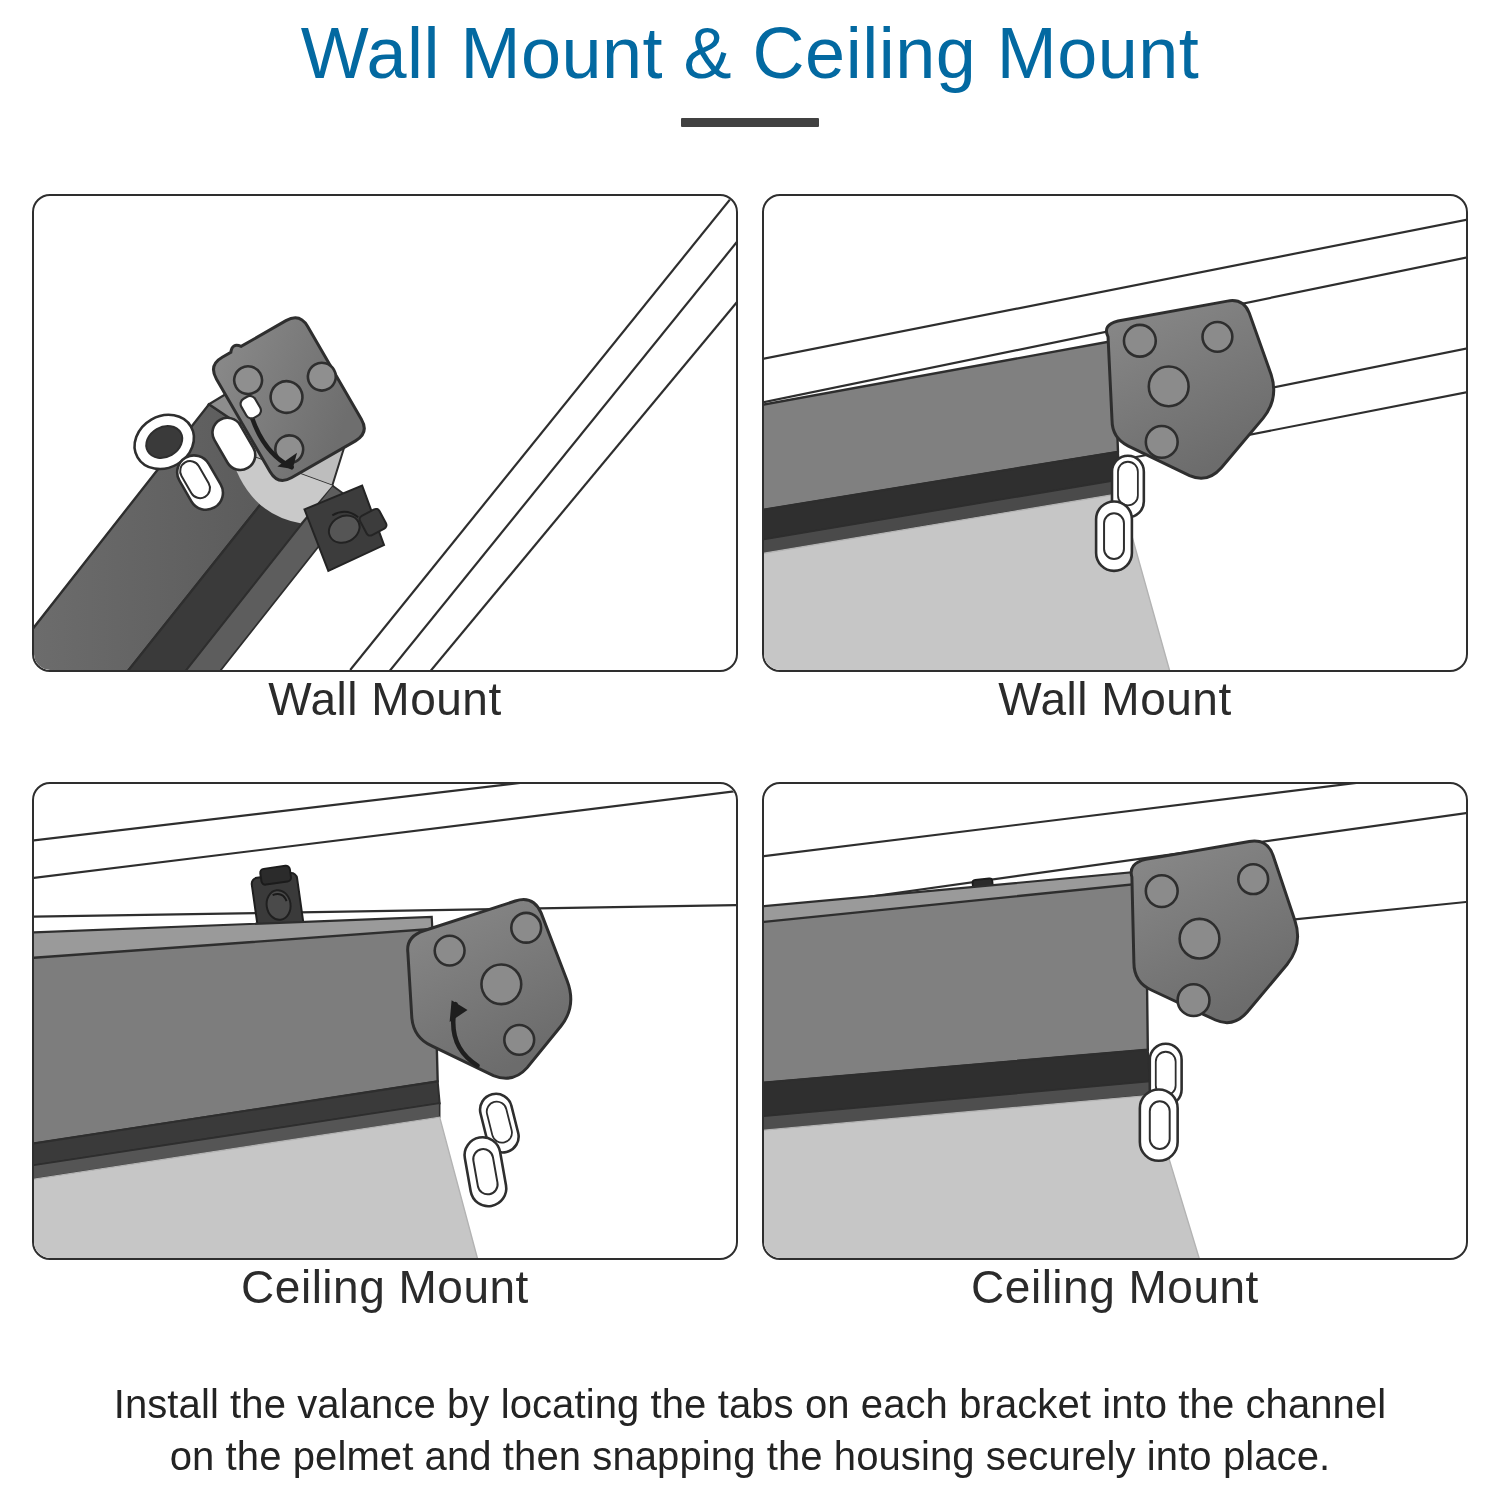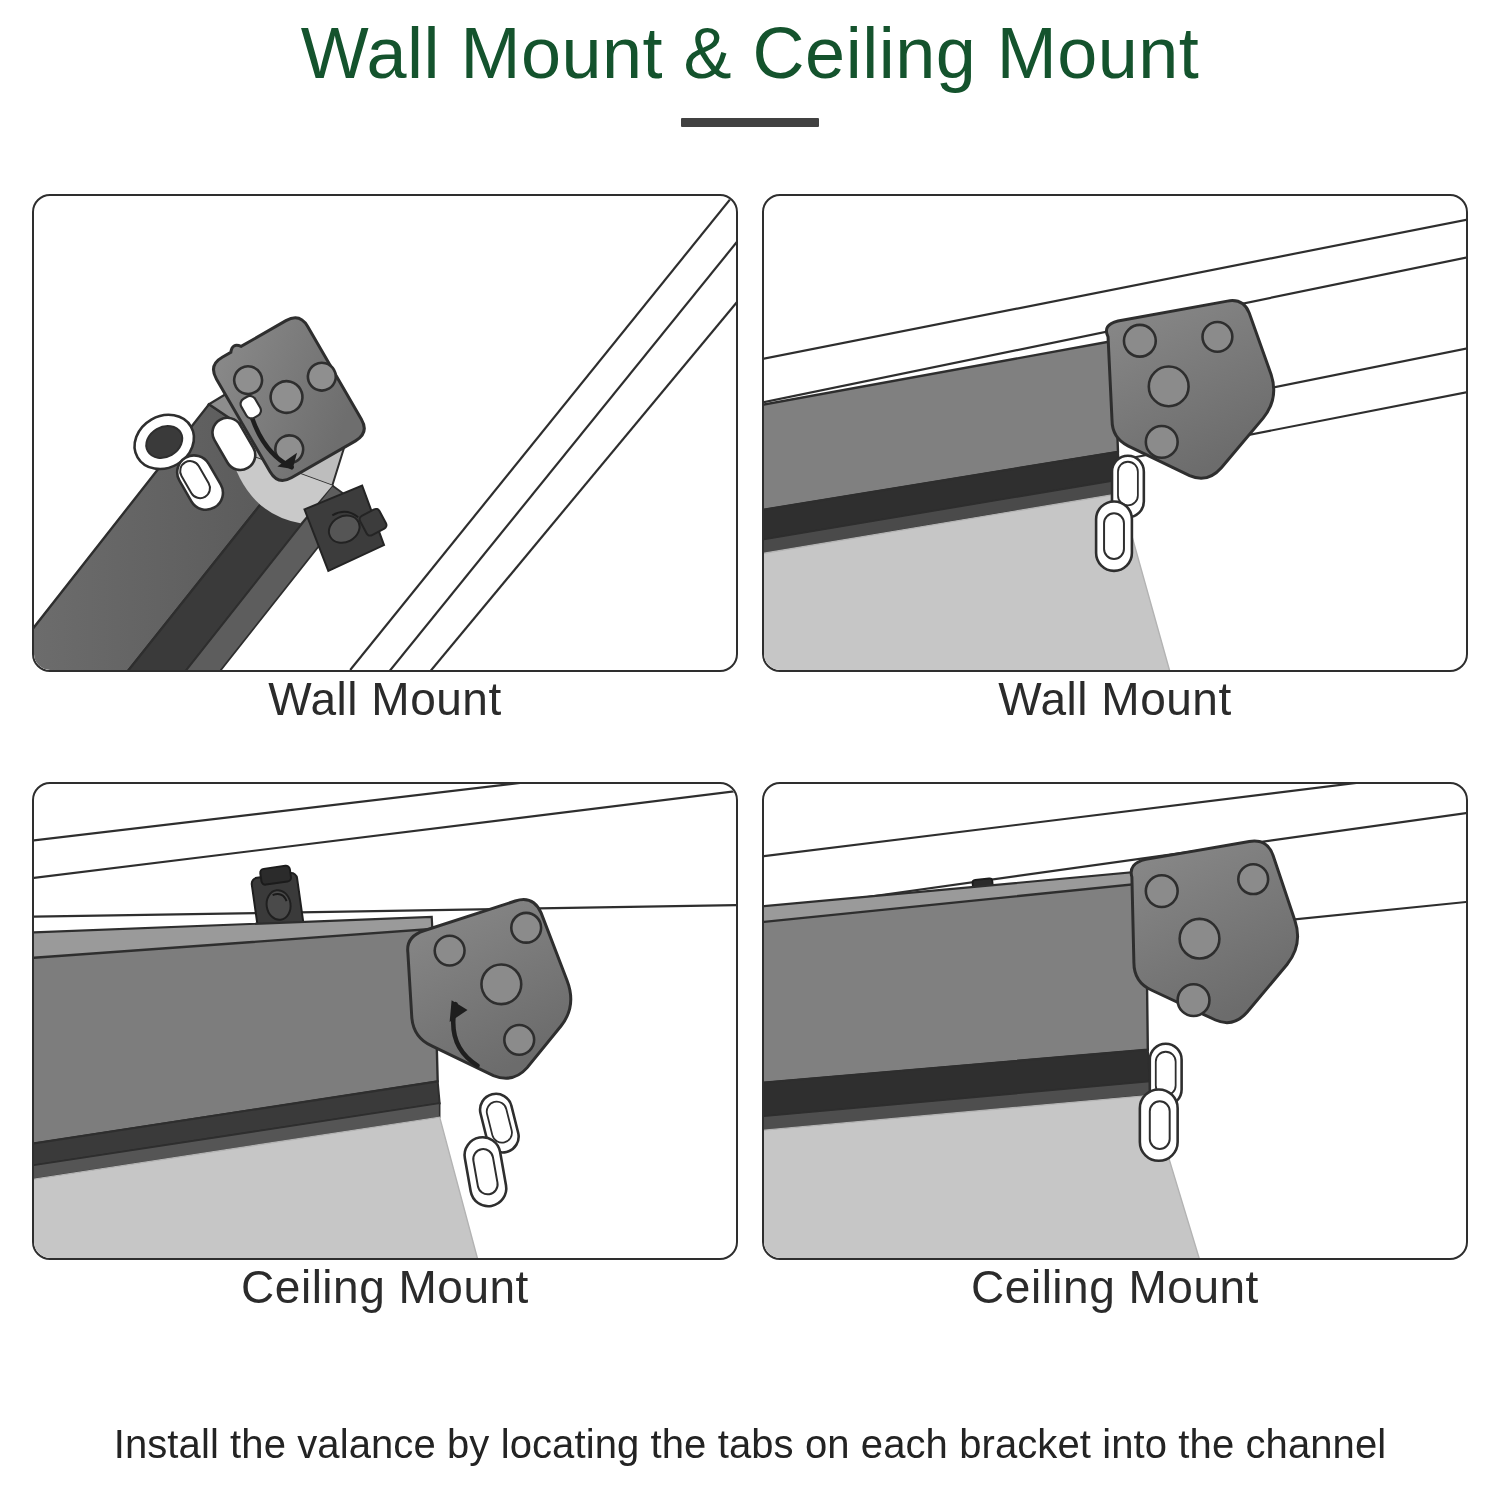--- a/index.html
+++ b/index.html
@@ -31,21 +31,21 @@
     text-align: center;
   }
   .title {
     margin: 0;
     padding-top: 16px;
     font-family: "Liberation Sans", sans-serif;
     font-size: 72px;
     font-weight: 400;
     letter-spacing: 0.5px;
     line-height: 1.05;
-    color: #14532d;
+    color: #0369a1;
     white-space: nowrap;
   }
   .title-rule {
     width: 138px;
     height: 9px;
     background: #414141;
     margin: 26px auto 0 auto;
     border-radius: 1px;
   }
 
@@ -88,21 +88,20 @@
 
   
   .footer {
     position: absolute;
     left: 0;
     top: 1378px;
     width: 1500px;
     text-align: center;
     padding: 0 30px;
     box-sizing: border-box;
-    margin-top: 40px;
   }
   .footer-line {
     font-size: 40px;
     font-weight: 400;
     line-height: 1.30;
     color: #232323;
     letter-spacing: 0.1px;
     white-space: nowrap;
   }
 </style>
@@ -357,15 +356,16 @@
           </g>
         </svg>
       </div>
       <div class="caption">Ceiling Mount</div>
     </div>
 
   </div>
 
   <div class="footer">
     <div class="footer-line">Install the valance by locating the tabs on each bracket into the channel</div>
+    <div class="footer-line">on the pelmet and then snapping the housing securely into place.</div>
   </div>
 
 </div>
 
 </body></html>

